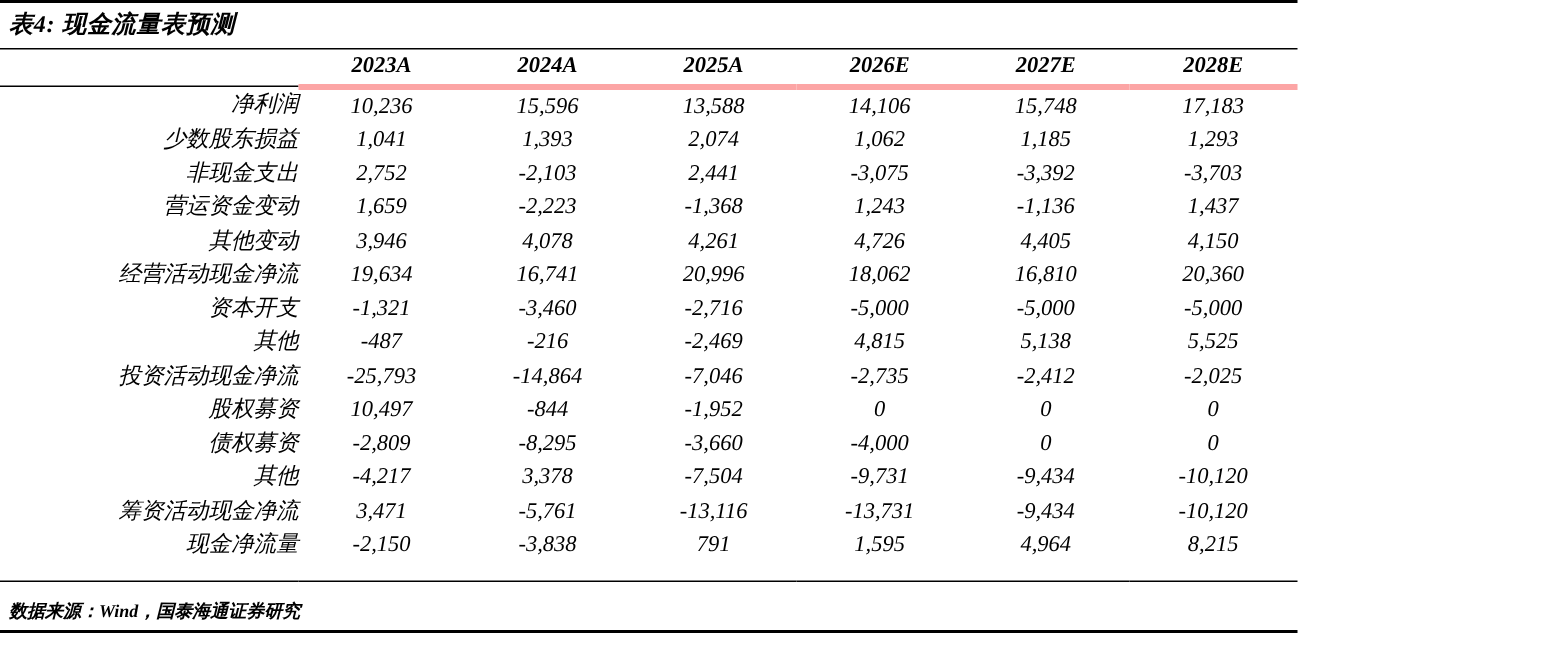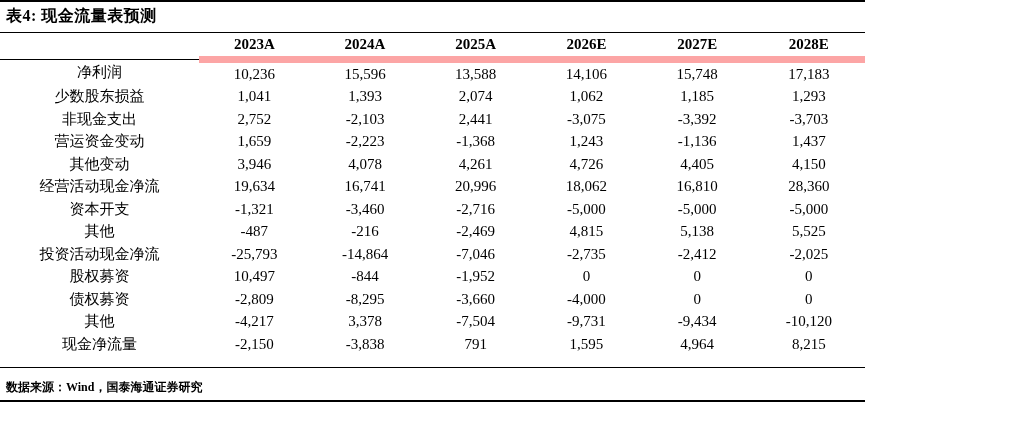--- a/index.html
+++ b/index.html
@@ -12,20 +12,21 @@
     height: 437px;
     font-family: "Liberation Serif", "DejaVu Serif", serif;
     color: #000000;
     overflow: hidden;
   }
   .sheet {
     position: relative;
     width: 865px;
     height: 437px;
     box-sizing: border-box;
+    font-style: italic;
   }
   .title-row {
     border-top: 2.5px solid #000;
     border-bottom: 1px solid #000;
     padding: 4px 6px 5px 6px;
     font-weight: bold;
     font-size: 16px;
     letter-spacing: 0.5px;
   }
   table.fin {
@@ -35,29 +36,29 @@
   }
   table.fin th, table.fin td {
     padding: 0;
     font-size: 15px;
     line-height: 22.5px;
     height: 22.5px;
   }
   thead th {
     font-weight: bold;
     text-align: center;
-    border-bottom: 7px solid #fca5a5;
+    border-bottom: 4px solid #fca5a5;
     padding-bottom: 2px;
     padding-top: 1px;
   }
   thead th.label-col {
     border-bottom: 1px solid #000;
   }
   td.label-col {
-    text-align: center;
+    text-align: right;
     padding-right: 2px;
   }
   td.num {
     text-align: center;
   }
   
   td.c0 { padding-right: 14px; }
   td.c1 { padding-right: 14px; }
   td.c2 { padding-right: 14px; }
   td.c3 { padding-right: 2px; }
@@ -152,21 +153,21 @@
         <td class="num c4">4,405</td>
         <td class="num c5">4,150</td>
       </tr>
       <tr>
         <td class="label-col">经营活动现金净流</td>
         <td class="num c0">19,634</td>
         <td class="num c1">16,741</td>
         <td class="num c2">20,996</td>
         <td class="num c3">18,062</td>
         <td class="num c4">16,810</td>
-        <td class="num c5">28,360</td>
+        <td class="num c5">20,360</td>
       </tr>
       <tr>
         <td class="label-col">资本开支</td>
         <td class="num c0">-1,321</td>
         <td class="num c1">-3,460</td>
         <td class="num c2">-2,716</td>
         <td class="num c3">-5,000</td>
         <td class="num c4">-5,000</td>
         <td class="num c5">-5,000</td>
       </tr>
@@ -209,20 +210,29 @@
       <tr>
         <td class="label-col">其他</td>
         <td class="num c0">-4,217</td>
         <td class="num c1">3,378</td>
         <td class="num c2">-7,504</td>
         <td class="num c3">-9,731</td>
         <td class="num c4">-9,434</td>
         <td class="num c5">-10,120</td>
       </tr>
       <tr>
+        <td class="label-col">筹资活动现金净流</td>
+        <td class="num c0">3,471</td>
+        <td class="num c1">-5,761</td>
+        <td class="num c2">-13,116</td>
+        <td class="num c3">-13,731</td>
+        <td class="num c4">-9,434</td>
+        <td class="num c5">-10,120</td>
+      </tr>
+      <tr>
         <td class="label-col">现金净流量</td>
         <td class="num c0">-2,150</td>
         <td class="num c1">-3,838</td>
         <td class="num c2">791</td>
         <td class="num c3">1,595</td>
         <td class="num c4">4,964</td>
         <td class="num c5">8,215</td>
       </tr>
     </tbody>
   </table>

